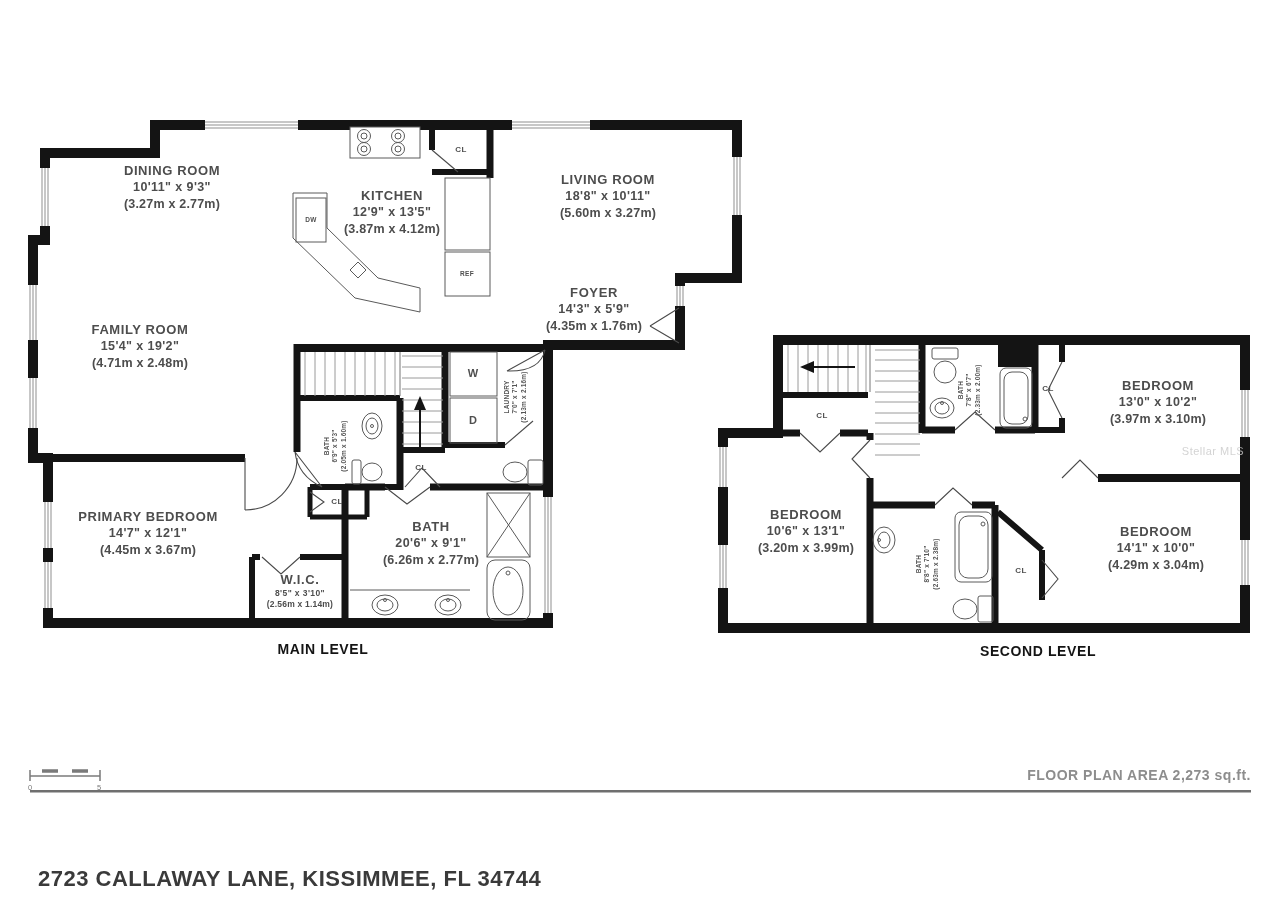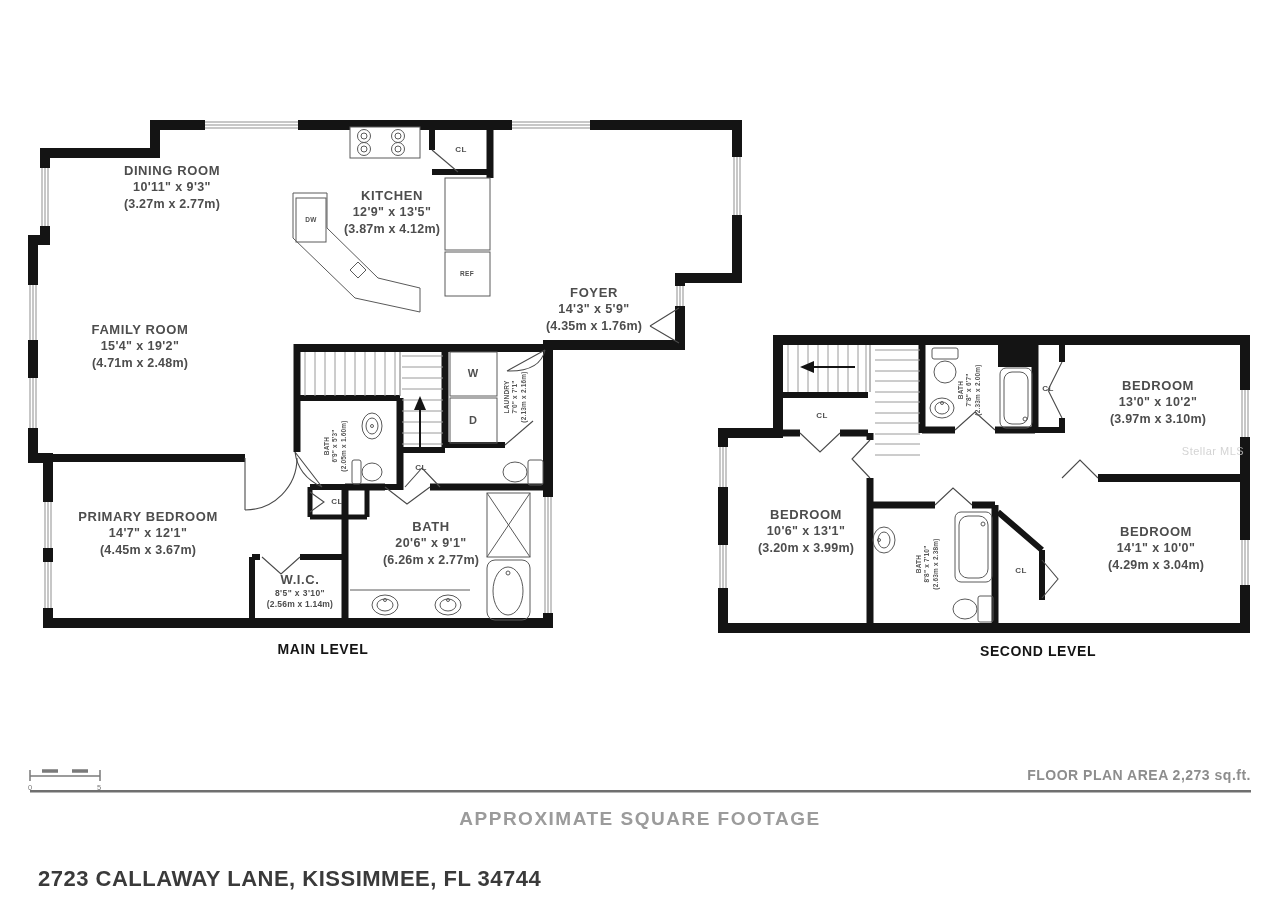--- a/index.html
+++ b/index.html
@@ -285,20 +285,25 @@
   <div class="room-label" style="left:172px;top:187px">
     <span class="room-name">DINING ROOM</span>
     <span class="room-ft">10'11" x 9'3"</span>
     <span class="room-m">(3.27m x 2.77m)</span>
   </div>
   <div class="room-label" style="left:392px;top:212px">
     <span class="room-name">KITCHEN</span>
     <span class="room-ft">12'9" x 13'5"</span>
     <span class="room-m">(3.87m x 4.12m)</span>
   </div>
+  <div class="room-label" style="left:608px;top:196px">
+    <span class="room-name">LIVING ROOM</span>
+    <span class="room-ft">18'8" x 10'11"</span>
+    <span class="room-m">(5.60m x 3.27m)</span>
+  </div>
   <div class="room-label" style="left:594px;top:309px">
     <span class="room-name">FOYER</span>
     <span class="room-ft">14'3" x 5'9"</span>
     <span class="room-m">(4.35m x 1.76m)</span>
   </div>
   <div class="room-label" style="left:140px;top:346px">
     <span class="room-name">FAMILY ROOM</span>
     <span class="room-ft">15'4" x 19'2"</span>
     <span class="room-m">(4.71m x 2.48m)</span>
   </div>
@@ -364,16 +369,15 @@
   </div>
   <div class="tag" style="left:822px;top:415px">CL</div>
   <div class="tag" style="left:1048px;top:388px">CL</div>
   <div class="tag" style="left:1021px;top:570px">CL</div>
   <div class="level-name" style="left:995px;top:651px">SECOND LEVEL</div>
   <div class="watermark" style="left:1213px;top:451px">Stellar MLS</div>
 
   <div class="scale-num" style="left:30px;top:783px">0</div>
   <div class="scale-num" style="left:99px;top:783px">5</div>
   <div class="area-note">FLOOR PLAN AREA 2,273 sq.ft.</div>
-  <div class="disc" style="top:808px">APPROXIMATE SQUARE FOOTAGE</div>
   <div class="address">2723 CALLAWAY LANE, KISSIMMEE, FL 34744</div>
 
 </div>
 
 </body></html>

